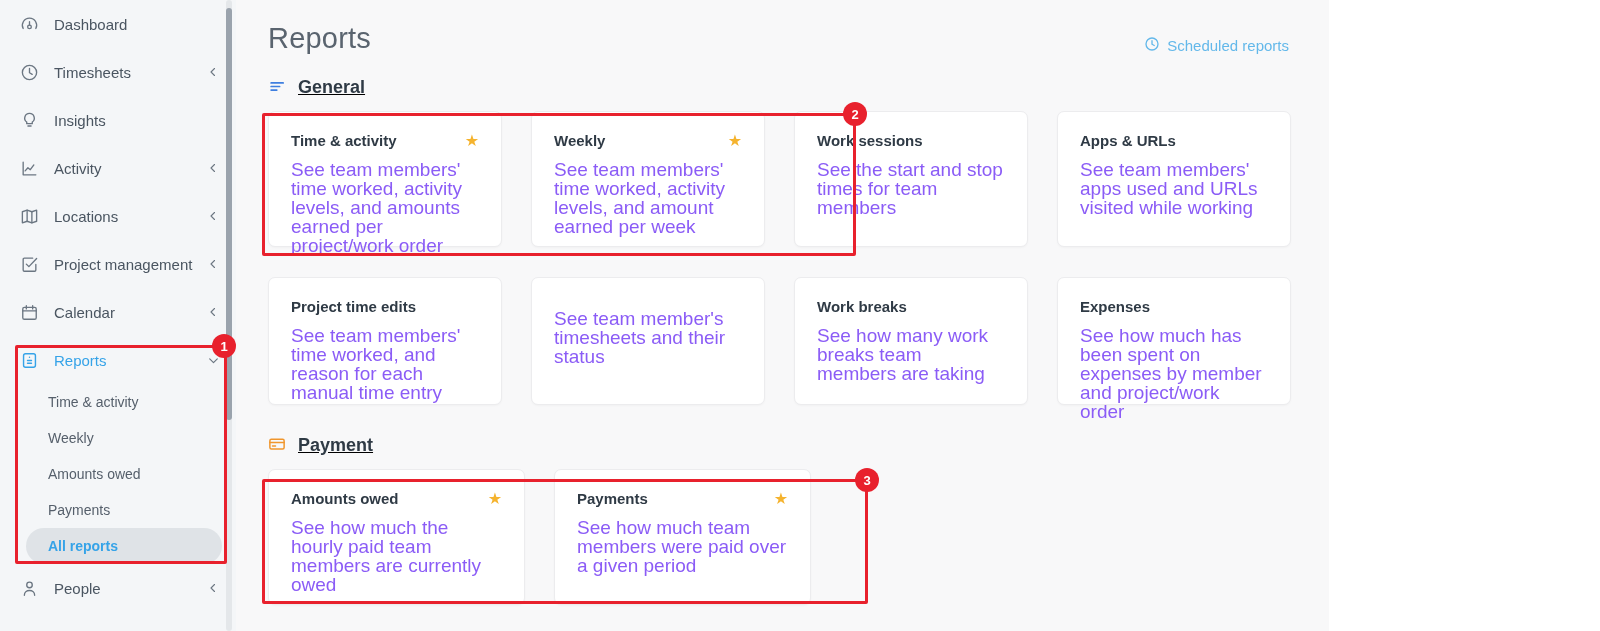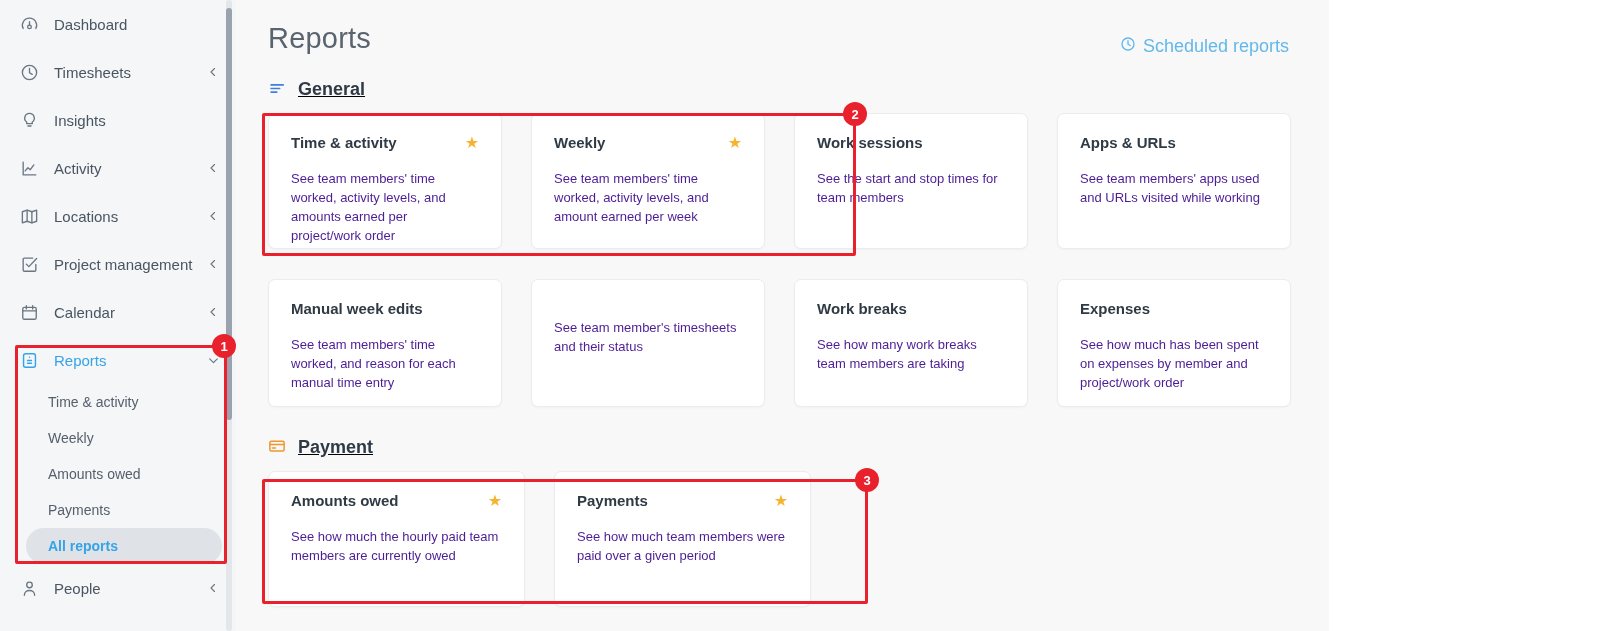--- a/index.html
+++ b/index.html
@@ -91,24 +91,24 @@
     padding: 22px 40px 0 32px;
     display: flex; align-items: flex-start; justify-content: space-between;
   }
   .page-title {
     font-size: 29px;
     font-weight: normal;
     color: #5a646f;
     letter-spacing: .2px;
   }
   .sched {
-    display: flex; align-items: flex-end;
+    display: flex; align-items: center;
     gap: 7px;
     color: #63b8ea;
-    font-size: 18px;
+    font-size: 15px;
     cursor: pointer;
     margin-top: 14px;
   }
 
   .section-head {
     display: flex; align-items: flex-start;
     gap: 12px;
     margin: 22px 0 13px 32px;
     text-decoration: underline;
   }
@@ -138,24 +138,24 @@
     box-shadow: 0 1px 2px rgba(0,0,0,.03);
   }
   .card-title-row {
     display: flex; align-items: flex-start; justify-content: space-between;
   }
   .card-title {
     font-size: 15px; font-weight: bold; color: #2f3a45;
   }
   .star { color: #f5b32e; font-size: 16px; line-height: 1; margin-top: 1px; }
   .card-desc {
-    margin-top: 18px;
-    font-size: 13px;
+    margin-top: 11px;
+    font-size: 19px;
     line-height: 19px;
-    color: #4c1d95;
+    color: #8b5cf6;
     max-width: 240px;
   }
   .row2 .card { height: 128px; }
 
   
   .anno {
     position: absolute;
     border: 3px solid #e8212d;
     border-radius: 2px;
     pointer-events: none;
@@ -382,21 +382,21 @@
         <div class="card-title-row">
           <span class="card-title">Apps &amp; URLs</span>
         </div>
         <div class="card-desc">See team members' apps used and URLs visited while working</div>
       </div>
     </div>
 
     <div class="card-row row2" style="margin-top:30px;">
       <div class="card">
         <div class="card-title-row">
-          <span class="card-title">Manual week edits</span>
+          <span class="card-title">Project time edits</span>
         </div>
         <div class="card-desc">See team members' time worked, and reason for each manual time entry</div>
       </div>
       <div class="card">
         <div class="card-desc">See team member's timesheets and their status</div>
       </div>
       <div class="card">
         <div class="card-title-row">
           <span class="card-title">Work breaks</span>
         </div>

